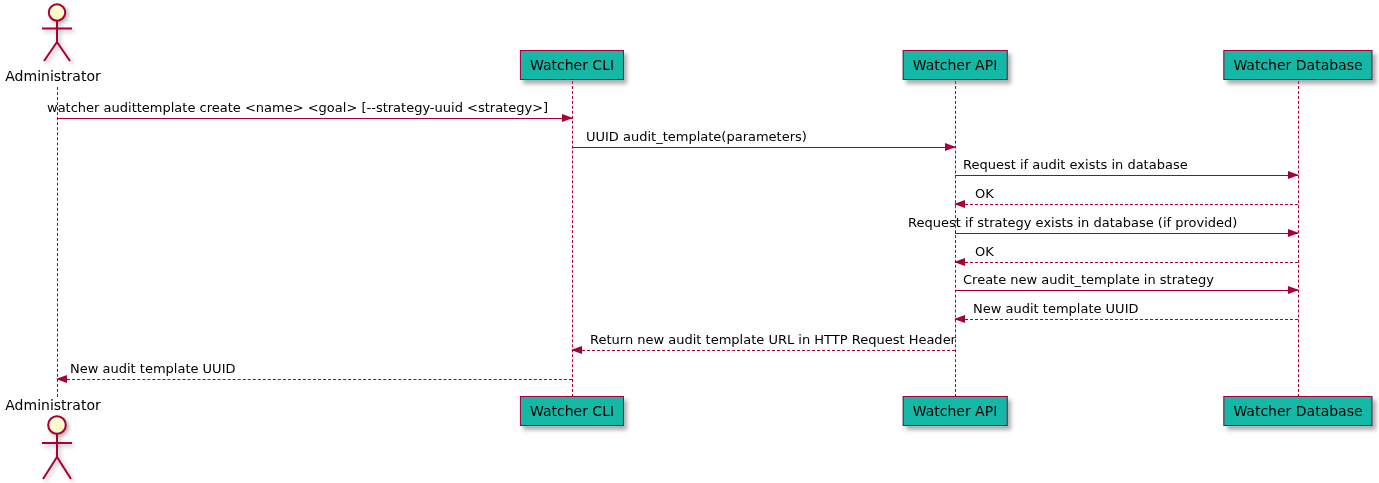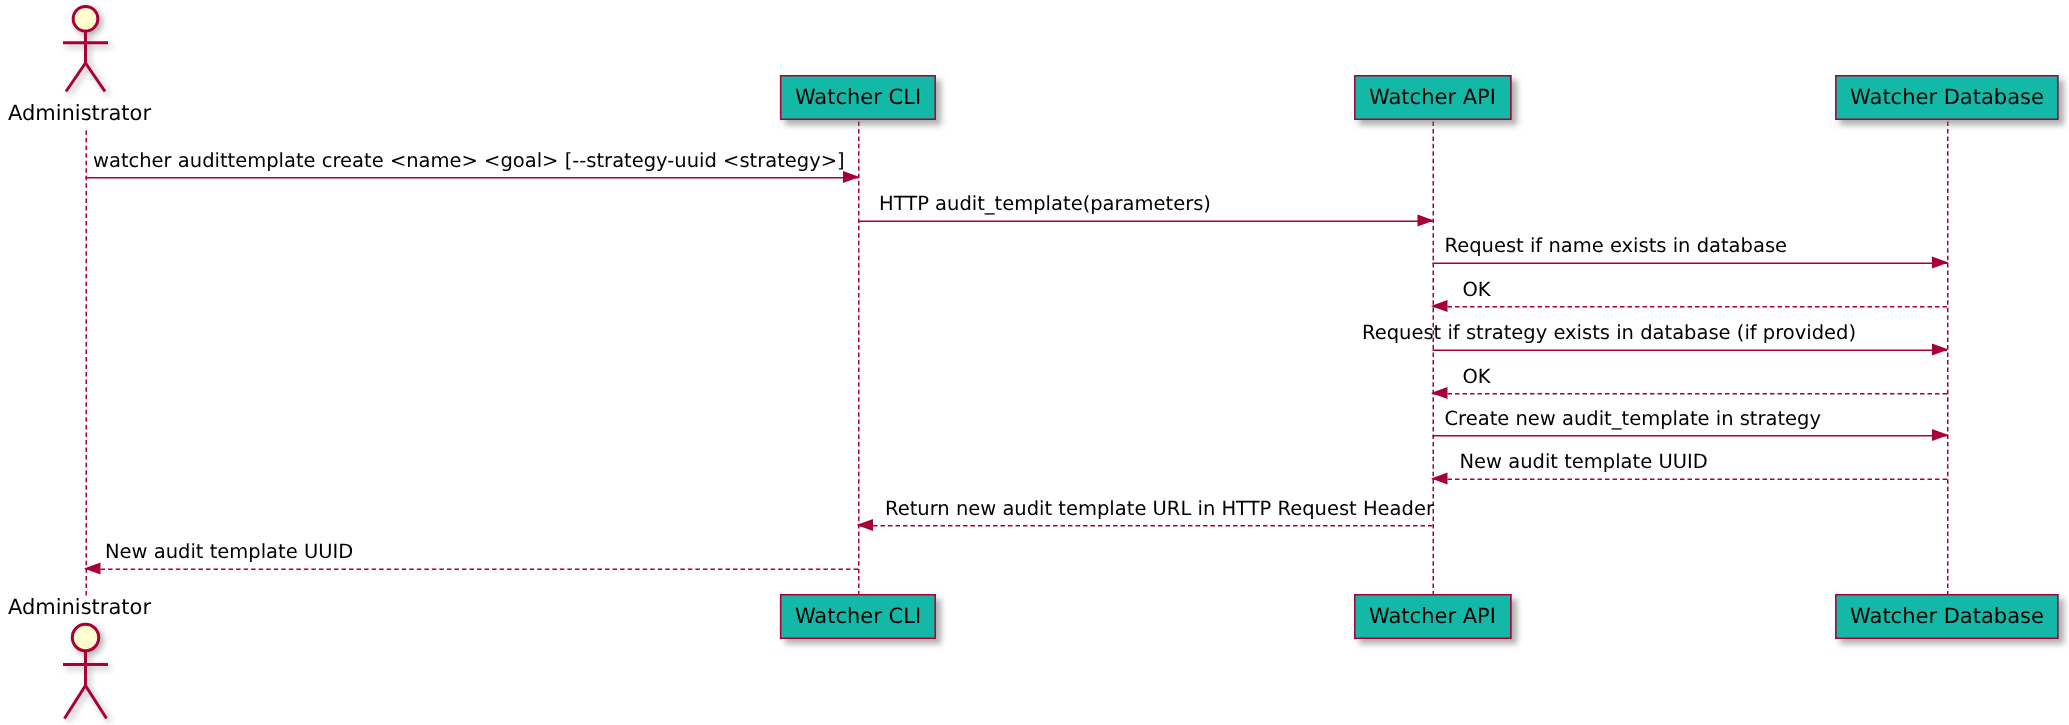--- a/index.html
+++ b/index.html
@@ -44,27 +44,27 @@
     <line x1="5" y1="27.5" x2="35" y2="27.5" stroke="#A80036" stroke-width="2"></line>
     <line x1="20" y1="41" x2="7" y2="60" stroke="#A80036" stroke-width="2"></line>
     <line x1="20" y1="41" x2="33" y2="60" stroke="#A80036" stroke-width="2"></line>
   </svg>
   <div class="actor-label" style="left:53px;top:68px">Administrator</div>
 
   <div class="participant" style="left:572px;top:50px">Watcher CLI</div>
   <div class="participant" style="left:955px;top:50px">Watcher API</div>
   <div class="participant" style="left:1298px;top:50px">Watcher Database</div>
 
-  <div class="msg-label" style="left:62px;top:100px">watcher audittemplate create &lt;name&gt; &lt;goal&gt; [--strategy-uuid &lt;strategy&gt;]</div>
+  <div class="msg-label" style="left:47px;top:100px">watcher audittemplate create &lt;name&gt; &lt;goal&gt; [--strategy-uuid &lt;strategy&gt;]</div>
   <div class="msg-line ltr" style="left:57px;top:118px;width:515px"></div>
 
-  <div class="msg-label" style="left:586px;top:129px">HTTP audit_template(parameters)</div>
+  <div class="msg-label" style="left:586px;top:129px">UUID audit_template(parameters)</div>
   <div class="msg-line ltr" style="left:572px;top:147px;width:383px"></div>
 
-  <div class="msg-label" style="left:963px;top:157px">Request if name exists in database</div>
+  <div class="msg-label" style="left:963px;top:157px">Request if audit exists in database</div>
   <div class="msg-line ltr" style="left:955px;top:175px;width:343px"></div>
 
   <div class="msg-label" style="left:975px;top:186px">OK</div>
   <div class="msg-line rtl dashed" style="left:955px;top:204px;width:343px"></div>
 
   <div class="msg-label" style="left:908px;top:215px">Request if strategy exists in database (if provided)</div>
   <div class="msg-line ltr" style="left:955px;top:233px;width:343px"></div>
 
   <div class="msg-label" style="left:975px;top:244px">OK</div>
   <div class="msg-line rtl dashed" style="left:955px;top:262px;width:343px"></div>

